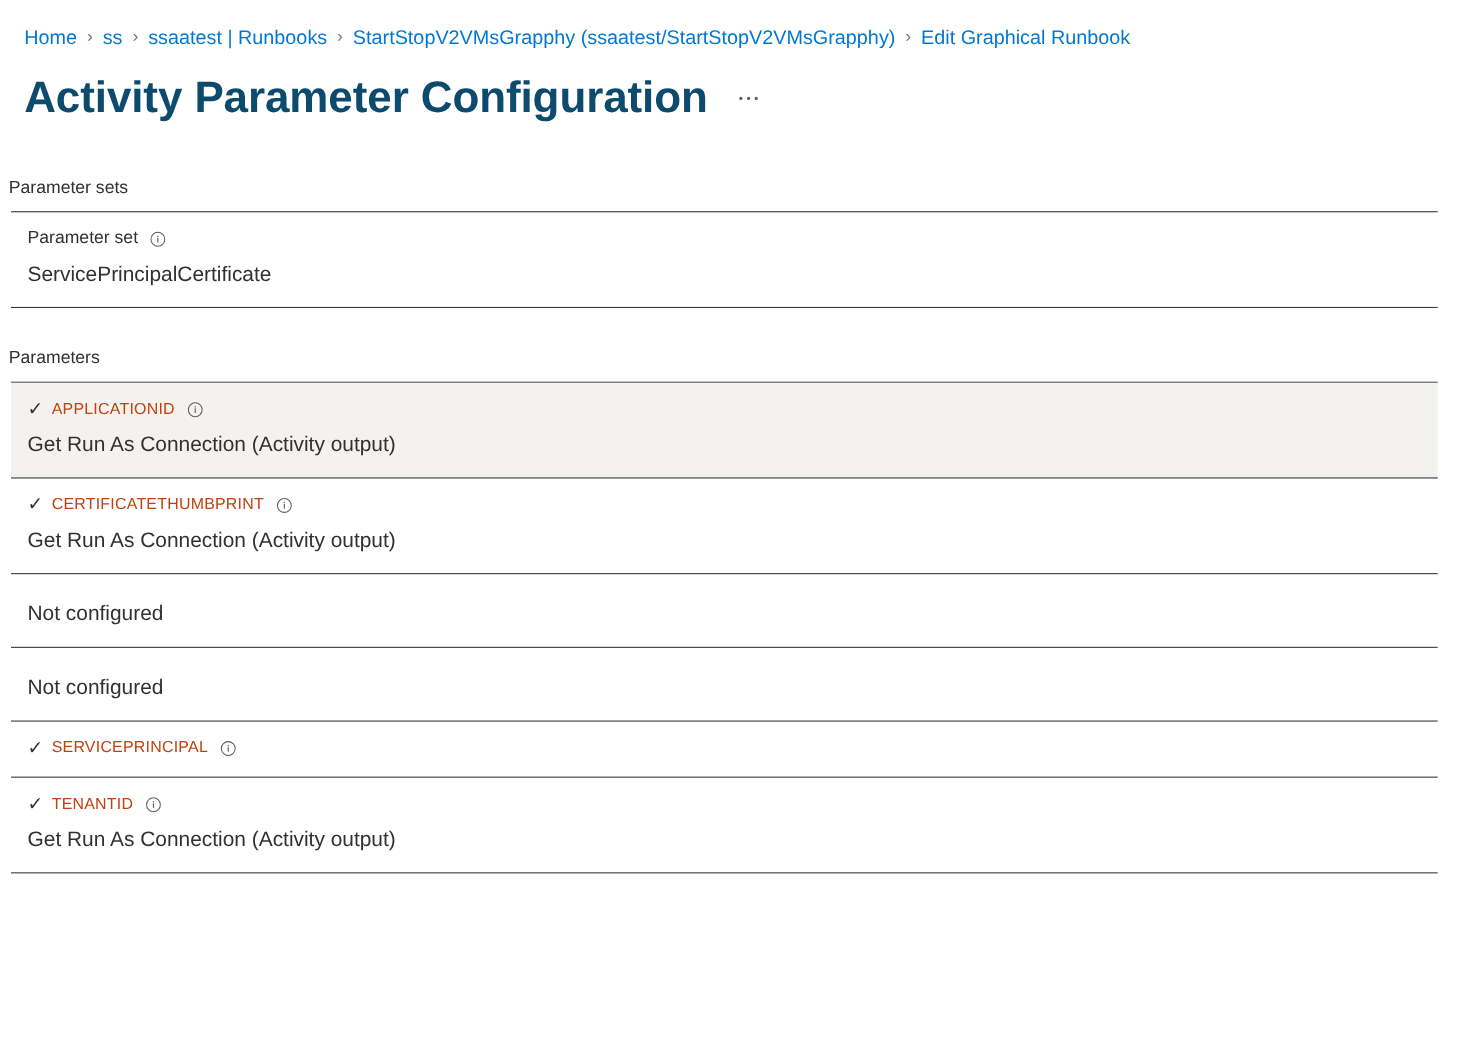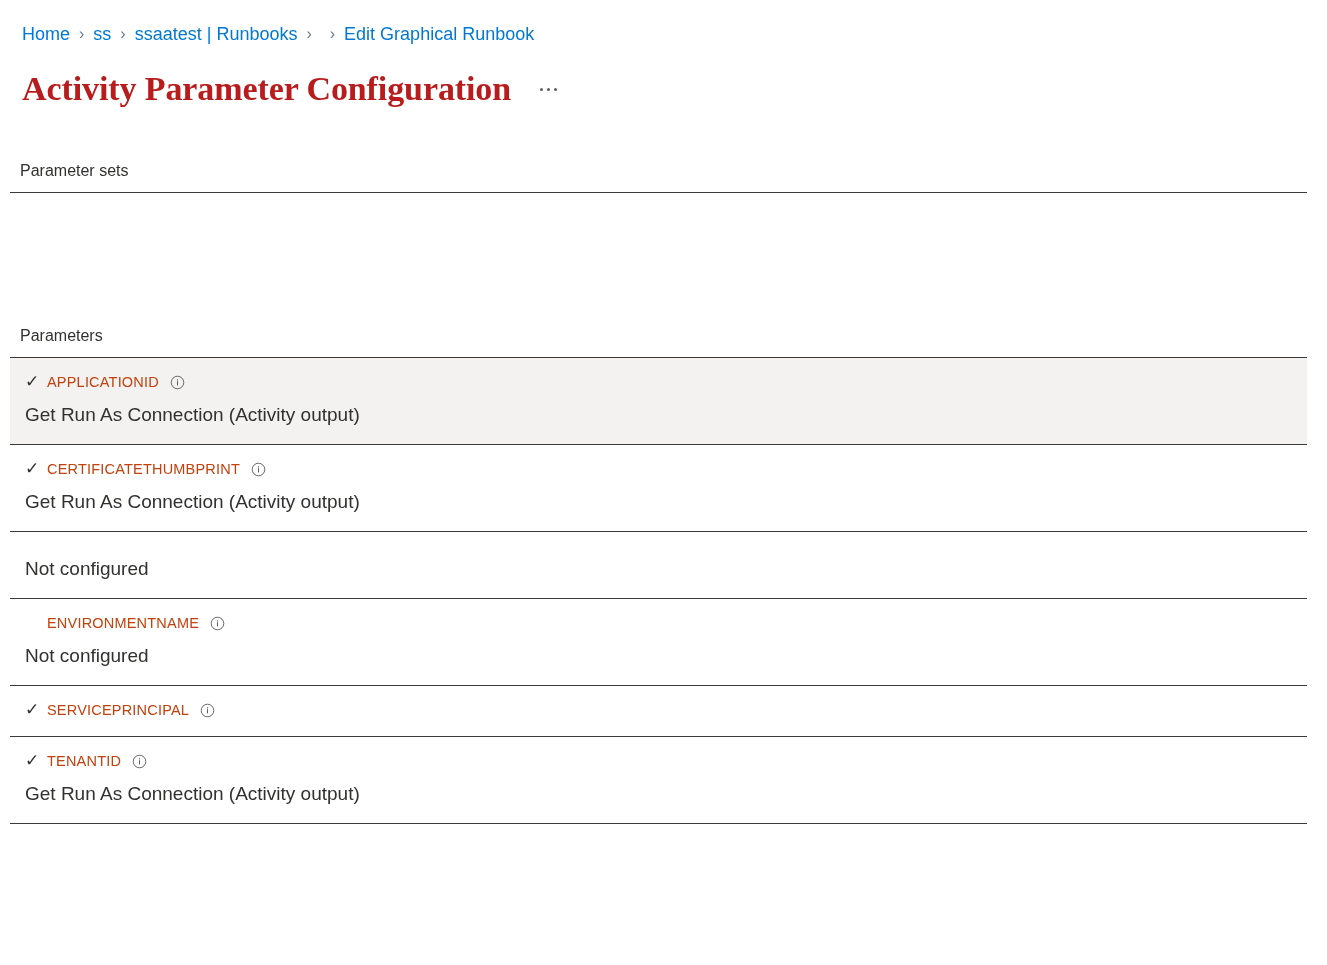--- a/index.html
+++ b/index.html
@@ -45,27 +45,26 @@
   
   .title-row {
     position: absolute;
     left: 22px;
     top: 68px;
     display: flex;
     align-items: center;
     height: 42px;
   }
   .page-title {
-    font-size: 34px;
+    font-size: 40px;
     font-weight: 600;
-    color: #b91c1c;
+    color: #0c4a6e;
     letter-spacing: -0.1px;
     line-height: 40px;
     white-space: nowrap;
-    font-family: Liberation Serif, serif;
   }
   .more-btn {
     margin-left: 22px;
     width: 30px;
     height: 30px;
     display: flex;
     align-items: center;
     justify-content: center;
     gap: 4px;
     cursor: pointer;
@@ -81,21 +80,21 @@
 
   
   .section {
     position: absolute;
     left: 0;
     width: 1327px;
   }
   .section-header {
     font-size: 16px;
     color: #323130;
-    padding-left: 20px;
+    padding-left: 8px;
     line-height: 22px;
     margin-bottom: 10px;
   }
   .rule {
     height: 1px;
     background: #3b3a39;
     margin-left: 10px;
     margin-right: 20px;
   }
 
@@ -157,39 +156,55 @@
 </head>
 <body>
 
 <nav class="breadcrumb" id="breadcrumb">
     <span class="crumb-link">Home</span>
     <span class="crumb-sep">›</span>
     <span class="crumb-link">ss</span>
     <span class="crumb-sep">›</span>
     <span class="crumb-link">ssaatest | Runbooks</span>
     <span class="crumb-sep">›</span>
+    <span class="crumb-link">StartStopV2VMsGrapphy (ssaatest/StartStopV2VMsGrapphy)</span>
     <span class="crumb-sep">›</span>
     <span class="crumb-link">Edit Graphical Runbook</span>
   </nav>
 
 <div class="title-row">
   <h1 class="page-title">Activity Parameter Configuration</h1>
   <div class="more-btn" title="More">
     <span class="dot"></span>
     <span class="dot"></span>
     <span class="dot"></span>
   </div>
 </div>
 
 <section class="section" style="top:160px;">
   <div class="section-header">Parameter sets</div>
   <div class="rule"></div>
+  <div id="parameter-sets-list">
+      <div class="param-row">
+        <div class="param-head">
+          <span class="param-label mixed">Parameter set</span>
+          <span class="info-icon">
+            <svg width="15" height="15" viewBox="0 0 16 16">
+              <circle cx="8" cy="8" r="6.7" fill="none" stroke="#605e5c" stroke-width="1"></circle>
+              <rect x="7.45" y="6.6" width="1.1" height="4.5" fill="#605e5c"></rect>
+              <rect x="7.45" y="4.5" width="1.1" height="1.3" fill="#605e5c"></rect>
+            </svg>
+          </span>
+        </div>
+        <div class="param-value">ServicePrincipalCertificate</div>
+      </div>
+    </div>
 </section>
 
-<section class="section" style="top:325px;">
+<section class="section" style="top:315px;">
   <div class="section-header">Parameters</div>
   <div class="rule"></div>
   <div id="parameters-list">
       <div class="param-row selected">
         <div class="param-head">
           <span class="check">✓</span>
           <span class="param-label">APPLICATIONID</span>
           <span class="info-icon">
             <svg width="15" height="15" viewBox="0 0 16 16">
               <circle cx="8" cy="8" r="6.7" fill="none" stroke="#605e5c" stroke-width="1"></circle>
@@ -211,31 +226,20 @@
               <rect x="7.45" y="4.5" width="1.1" height="1.3" fill="#605e5c"></rect>
             </svg>
           </span>
         </div>
         <div class="param-value">Get Run As Connection (Activity output)</div>
       </div>
       <div class="param-row">
         <div class="param-value">Not configured</div>
       </div>
       <div class="param-row">
-        <div class="param-head">
-          <span class="check hidden"></span>
-          <span class="param-label">ENVIRONMENTNAME</span>
-          <span class="info-icon">
-            <svg width="15" height="15" viewBox="0 0 16 16">
-              <circle cx="8" cy="8" r="6.7" fill="none" stroke="#605e5c" stroke-width="1"></circle>
-              <rect x="7.45" y="6.6" width="1.1" height="4.5" fill="#605e5c"></rect>
-              <rect x="7.45" y="4.5" width="1.1" height="1.3" fill="#605e5c"></rect>
-            </svg>
-          </span>
-        </div>
         <div class="param-value">Not configured</div>
       </div>
       <div class="param-row">
         <div class="param-head">
           <span class="check">✓</span>
           <span class="param-label">SERVICEPRINCIPAL</span>
           <span class="info-icon">
             <svg width="15" height="15" viewBox="0 0 16 16">
               <circle cx="8" cy="8" r="6.7" fill="none" stroke="#605e5c" stroke-width="1"></circle>
               <rect x="7.45" y="6.6" width="1.1" height="4.5" fill="#605e5c"></rect>

